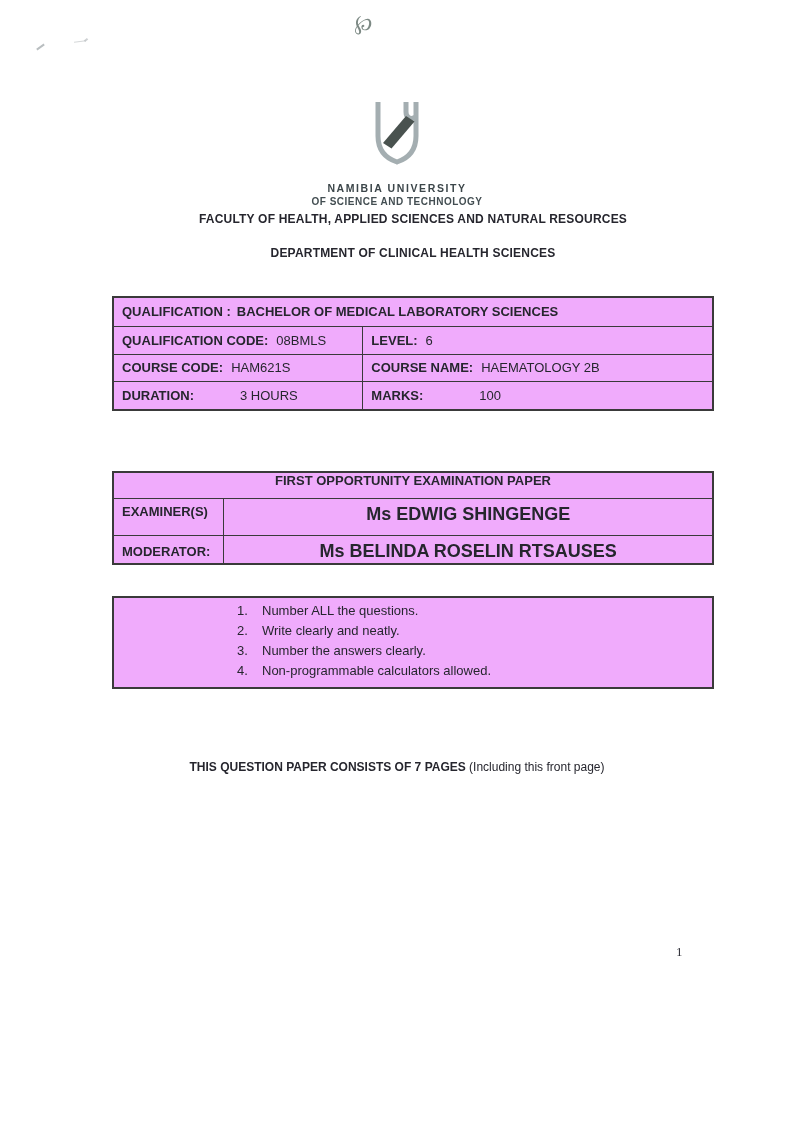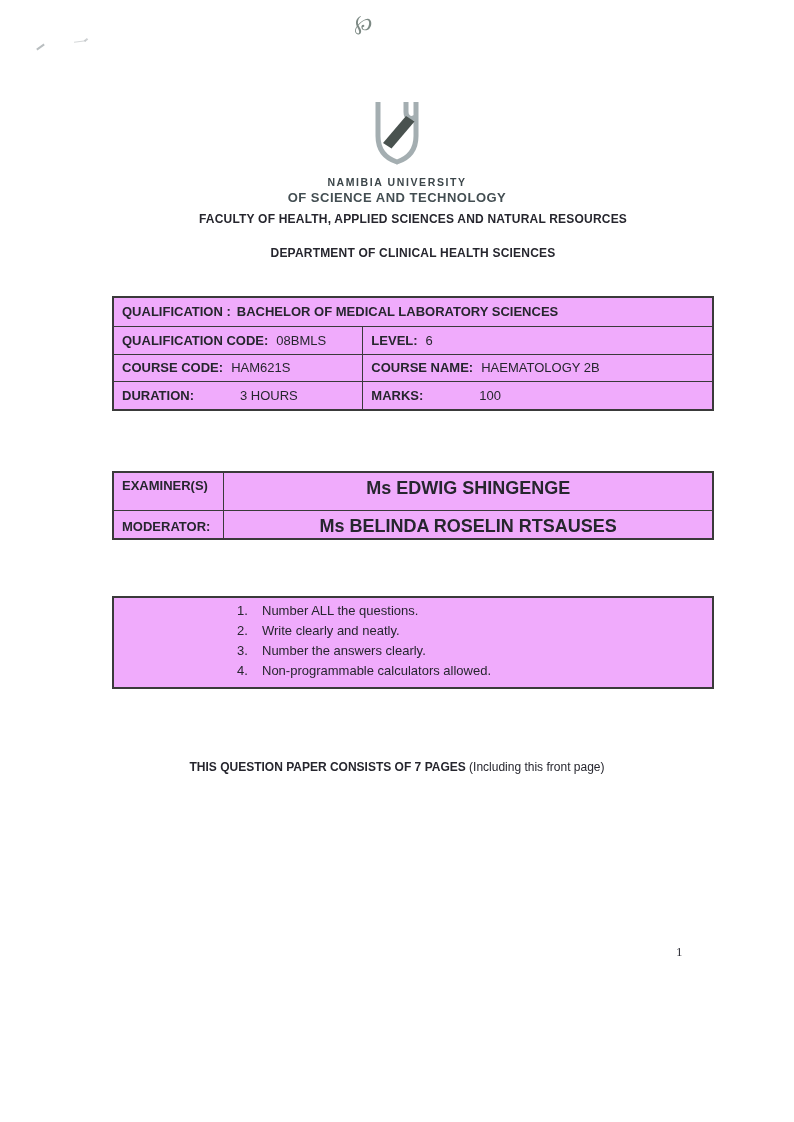--- a/index.html
+++ b/index.html
@@ -18,25 +18,25 @@
   }
   .scan-scratch { position:absolute; background:#b9bec0; }
   .scratch-1 { left:36px; top:46px; width:9px; height:2px; transform:rotate(-35deg); }
   .scratch-2 { left:74px; top:41px; width:12px; height:1px; transform:rotate(-8deg); opacity:.6; }
   .scratch-3 { left:84px; top:39px; width:4px; height:2px; transform:rotate(-40deg); opacity:.7; }
 
   
   .logo-block { position:absolute; left:0; top:98px; width:794px; text-align:center; }
   .logo-shield { display:block; margin:0 auto; }
   .logo-wordmark {
-    margin-top:10px; font-size:10.5px; font-weight:bold; letter-spacing:1.6px;
+    margin-top:16px; font-size:10.5px; font-weight:bold; letter-spacing:1.6px;
     color:#3c464a;
   }
   .logo-subtitle {
-    margin-top:2px; font-size:13px; font-weight:bold; letter-spacing:0.5px;
+    margin-top:2px; font-size:10px; font-weight:bold; letter-spacing:0.5px;
     color:#434e52;
   }
 
   .heading { position:absolute; left:16px; width:794px; text-align:center; font-weight:bold; font-size:12px; letter-spacing:.2px; }
   .faculty { top:212px; }
   .department { top:246px; }
 
   
   .doc-table { position:absolute; left:112px; width:602px; border:2px solid #3a3a3a; background:#f0abfc; }
   .t-row { display:flex; border-top:1.5px solid #3a3a3a; }
@@ -133,20 +133,21 @@
         <span class="tab-val">3 HOURS</span>
       </div>
       <div class="cell c-right">
         <span class="tab-lbl-r">MARKS:</span>
         <span class="tab-val">100</span>
       </div>
     </div>
   </div>
 
   <div class="doc-table exam-table">
+    <div class="t-row hdr">FIRST OPPORTUNITY EXAMINATION PAPER</div>
     <div class="t-row r-exam">
       <div class="c-lbl">EXAMINER(S)</div>
       <div class="c-val">Ms EDWIG SHINGENGE</div>
     </div>
     <div class="t-row r-mod">
       <div class="c-lbl">MODERATOR:</div>
       <div class="c-val">Ms BELINDA ROSELIN RTSAUSES</div>
     </div>
   </div>
 

